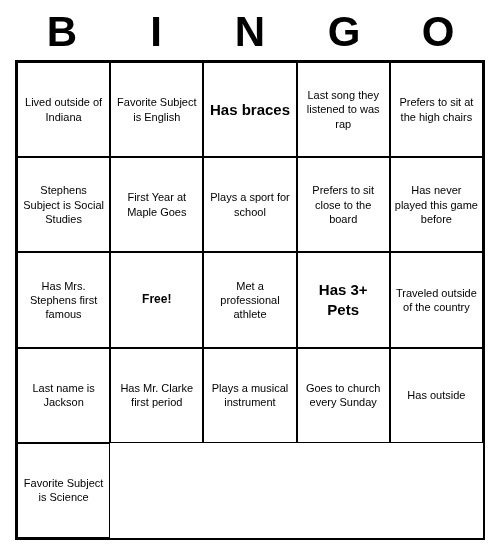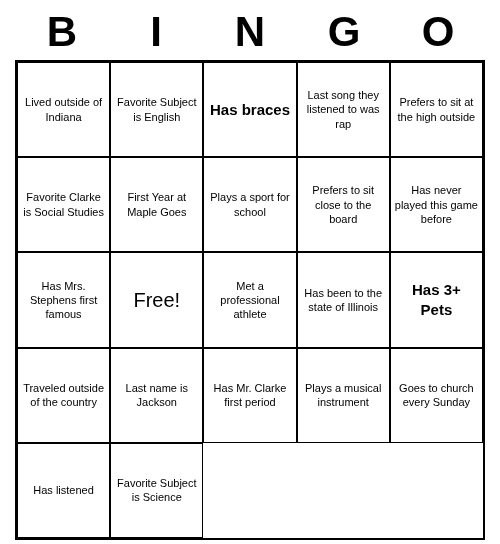--- a/index.html
+++ b/index.html
@@ -51,22 +51,22 @@
       align-items: center;
       justify-content: center;
       text-align: center;
       font-size: 11px;
       padding: 4px;
       line-height: 1.3;
       color: #000;
     }
 
     .bingo-cell.free {
-      font-size: 20px;
-      font-weight: normal;
+      font-size: 12px;
+      font-weight: bold;
     }
 
     .bingo-cell.bold-text {
       font-size: 15px;
       font-weight: bold;
     }
   </style>
 </head>
 <body>
 
@@ -76,31 +76,30 @@
   <span class="bingo-letter">N</span>
   <span class="bingo-letter">G</span>
   <span class="bingo-letter">O</span>
 </div>
 
 <div class="bingo-grid" id="bingo-grid">
 <div class="bingo-cell">Lived outside of Indiana</div>
     <div class="bingo-cell">Favorite Subject is English</div>
     <div class="bingo-cell bold-text">Has braces</div>
     <div class="bingo-cell">Last song they listened to was rap</div>
-    <div class="bingo-cell">Prefers to sit at the high outside</div>
-    <div class="bingo-cell">Favorite Clarke is Social Studies</div>
+    <div class="bingo-cell">Prefers to sit at the high chairs</div>
+    <div class="bingo-cell">Stephens Subject is Social Studies</div>
     <div class="bingo-cell">First Year at Maple Goes</div>
     <div class="bingo-cell">Plays a sport for school</div>
     <div class="bingo-cell">Prefers to sit close to the board</div>
     <div class="bingo-cell">Has never played this game before</div>
     <div class="bingo-cell">Has Mrs. Stephens first famous</div>
     <div class="bingo-cell free">Free!</div>
     <div class="bingo-cell">Met a professional athlete</div>
-    <div class="bingo-cell">Has been to the state of Illinois</div>
     <div class="bingo-cell bold-text">Has 3+ Pets</div>
     <div class="bingo-cell">Traveled outside of the country</div>
     <div class="bingo-cell">Last name is Jackson</div>
     <div class="bingo-cell">Has Mr. Clarke first period</div>
     <div class="bingo-cell">Plays a musical instrument</div>
     <div class="bingo-cell">Goes to church every Sunday</div>
-    <div class="bingo-cell">Has listened</div>
+    <div class="bingo-cell">Has outside</div>
     <div class="bingo-cell">Favorite Subject is Science</div>
   </div>
 
 </body></html>

